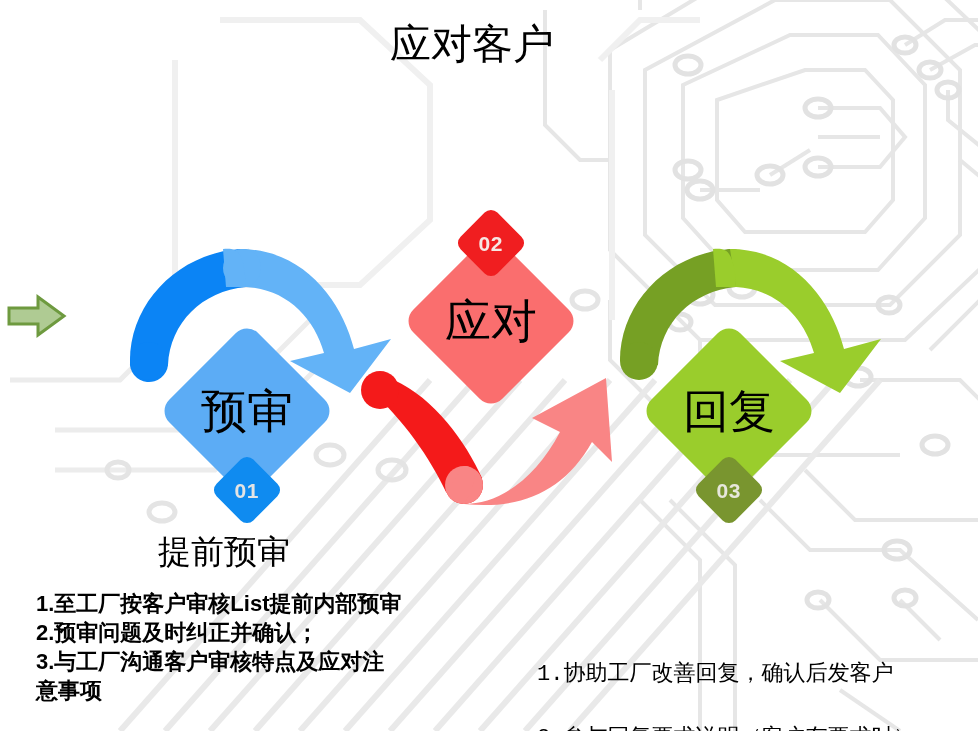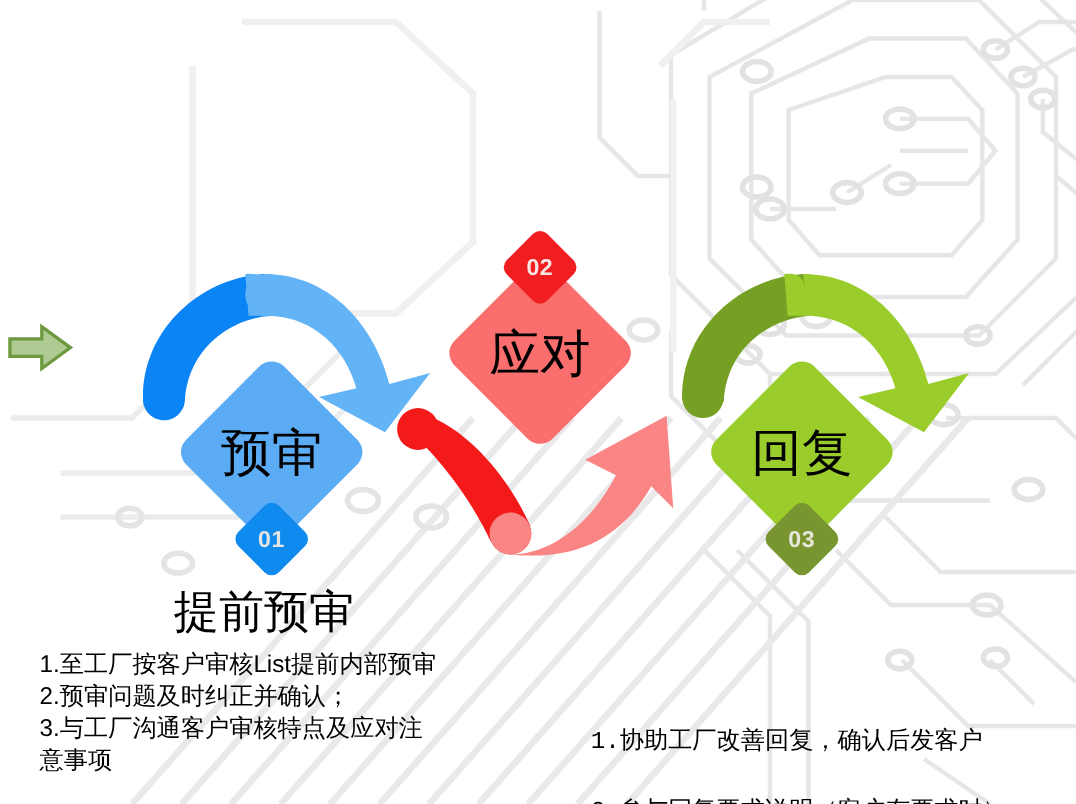--- a/index.html
+++ b/index.html
@@ -229,23 +229,24 @@
     <span>02</span>
   </div>
 
   <div class="diamond d-green" style="left:666px;top:348px;width:126px;height:126px;">
     <span class="dlabel" style="font-size:46px;">回复</span>
   </div>
   <div class="badge b-green" style="left:703px;top:464px;">
     <span>03</span>
   </div>
 
-
-  <div class="heading" style="left:158px;top:534px;font-size:41px;">提前预审</div>
-  <div class="bodytext" style="left:36px;top:589px;width:430px;font-size:22px;">1.至工厂按客户审核List提前内部预审
+  <div class="heading" style="left:390px;top:22px;font-size:41px;">应对客户</div>
+
+  <div class="heading" style="left:158px;top:534px;font-size:33px;">提前预审</div>
+  <div class="bodytext" style="left:36px;top:589px;width:430px;font-size:22px;font-weight:bold;">1.至工厂按客户审核List提前内部预审
 2.预审问题及时纠正并确认；
 3.与工厂沟通客户审核特点及应对注
 意事项</div>
 
   <div class="bodytext" style="left:537px;top:659px;width:430px;font-size:22px;line-height:1.45;font-family:Liberation Mono, monospace;">1.协助工厂改善回复，确认后发客户
 
 2.参与回复要求说明（客户有要求时）</div>
 
 </div>
 

